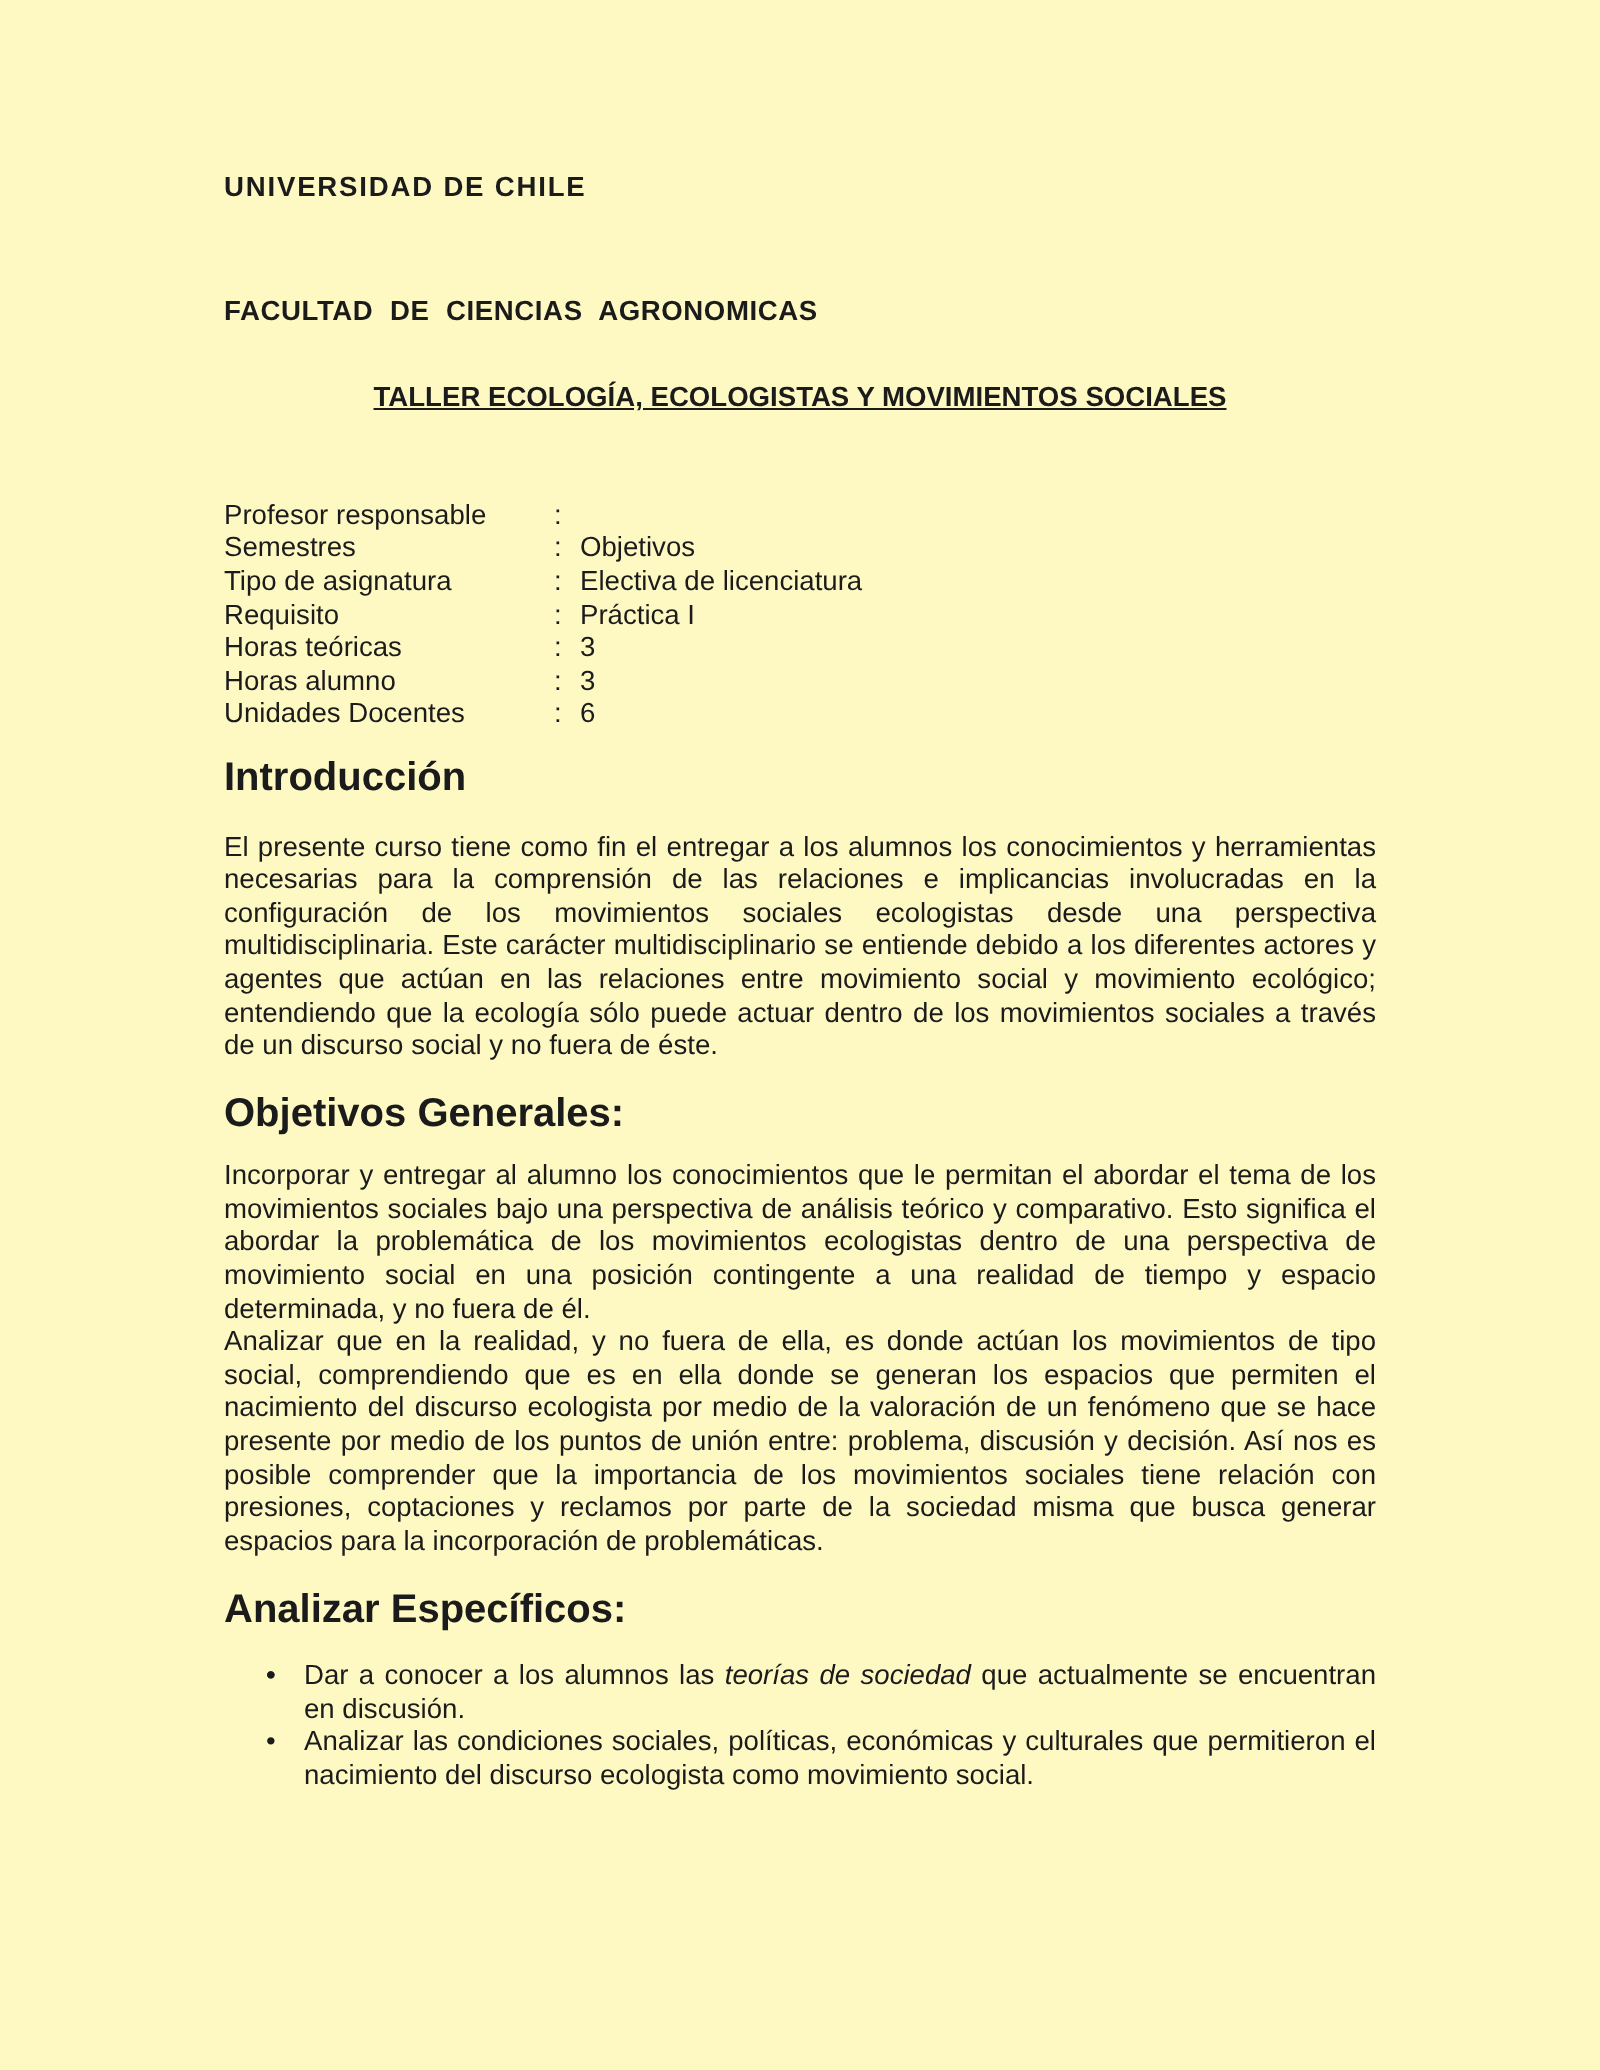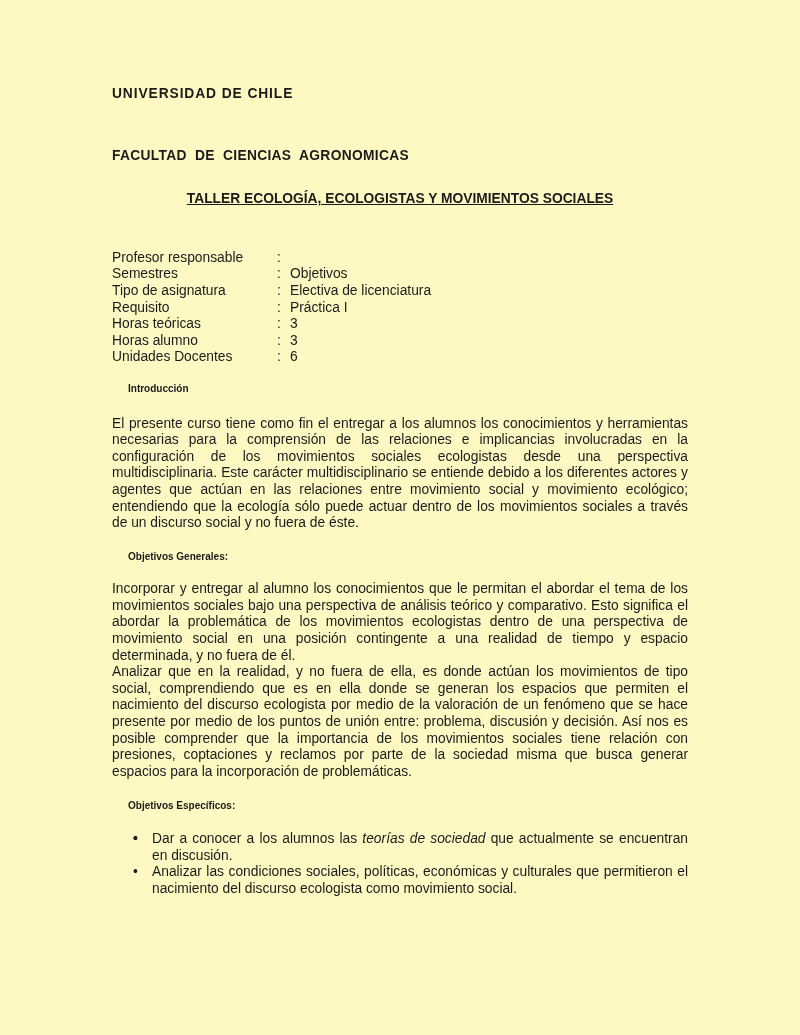--- a/index.html
+++ b/index.html
@@ -43,22 +43,22 @@
   .ilabel {
     flex: 0 0 165px;
   }
   .icolon {
     flex: 0 0 13px;
   }
   .ivalue { flex: 1; }
   
   .sec-heading {
     font-weight: bold;
-    margin: 16px;
-    font-size: 10px;
+    margin: 0;
+    font-size: 20px;
   }
   .mt-intro   { margin-top: 15px; }
   .mt-og      { margin-top: 17px; }
   .mt-oe      { margin-top: 18px; }
   
   .para {
     margin: 18px 0 0 0;
     text-align: justify;
   }
   .para.first-og { margin-top: 15px; }
@@ -131,21 +131,21 @@
       </div>
     </div>
 
     <h3 class="sec-heading mt-intro">Introducción</h3>
     <p class="para">El presente curso tiene como fin  el entregar a los alumnos los conocimientos y herramientas necesarias para la comprensión de las relaciones e implicancias involucradas en la configuración de los movimientos sociales ecologistas desde una perspectiva multidisciplinaria. Este carácter multidisciplinario se entiende debido a los diferentes actores y agentes que  actúan en las relaciones entre movimiento social y movimiento ecológico; entendiendo que la ecología sólo puede actuar dentro de los movimientos sociales a través de un discurso social y no fuera de éste.</p>
 
     <h3 class="sec-heading mt-og">Objetivos Generales:</h3>
     <p class="para first-og">Incorporar y entregar al alumno los conocimientos que le permitan el abordar el tema de los movimientos sociales bajo una perspectiva de análisis teórico y comparativo. Esto significa el abordar la problemática de los movimientos ecologistas dentro de una perspectiva de movimiento social en una posición contingente a una realidad de tiempo y espacio determinada, y no fuera de él.</p>
     <p class="para cont">Analizar que en la realidad, y no fuera de ella, es donde actúan los movimientos de tipo social, comprendiendo que es en ella donde se generan los espacios que permiten el nacimiento del discurso ecologista por medio de la valoración de un fenómeno que se hace presente por medio de los puntos de unión entre: problema, discusión y decisión. Así nos es posible comprender que la importancia de los movimientos sociales tiene relación con presiones, coptaciones y reclamos por parte de la sociedad misma que busca generar espacios para la incorporación de problemáticas.</p>
 
-    <h3 class="sec-heading mt-oe">Objetivos Específicos:</h3>
+    <h3 class="sec-heading mt-oe">Analizar Específicos:</h3>
     <ul class="bullets">
       <li>
         <span class="bullet-marker">•</span>
       </li>
       <li>
         <span class="bullet-marker">•</span>
         <span>Dar a conocer a los alumnos las </span><i>teorías de sociedad</i><span> que actualmente se encuentran en discusión.</span>
       </li>
       <li>
         <span class="bullet-marker">•</span>

